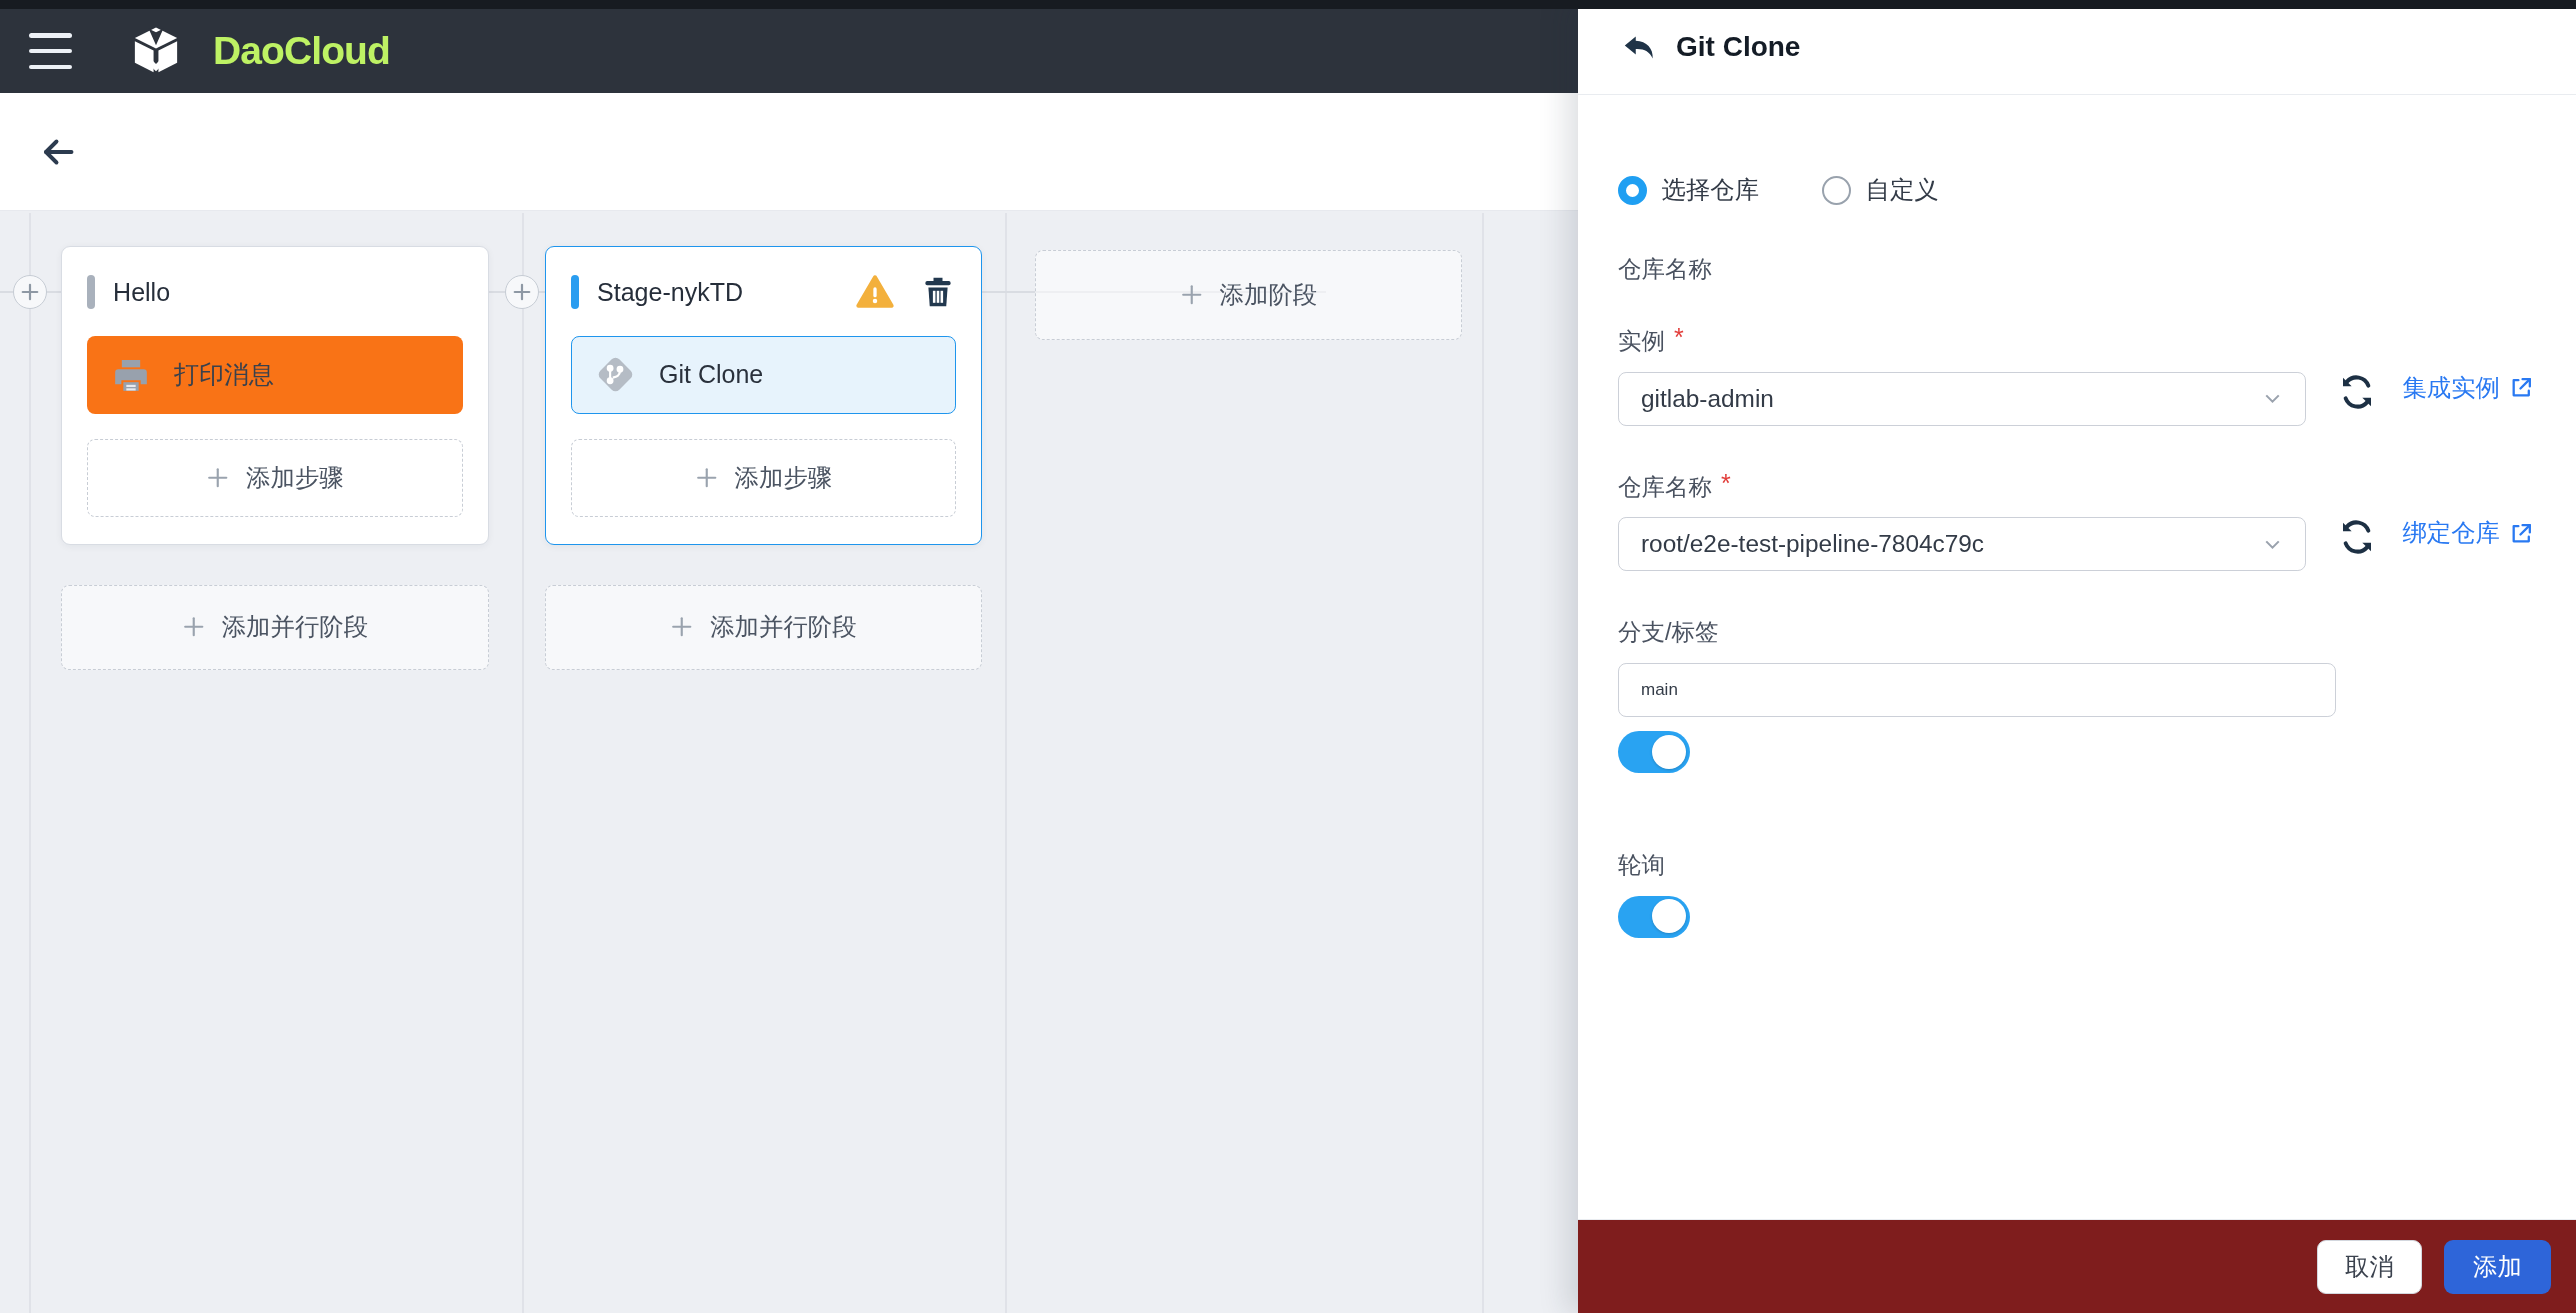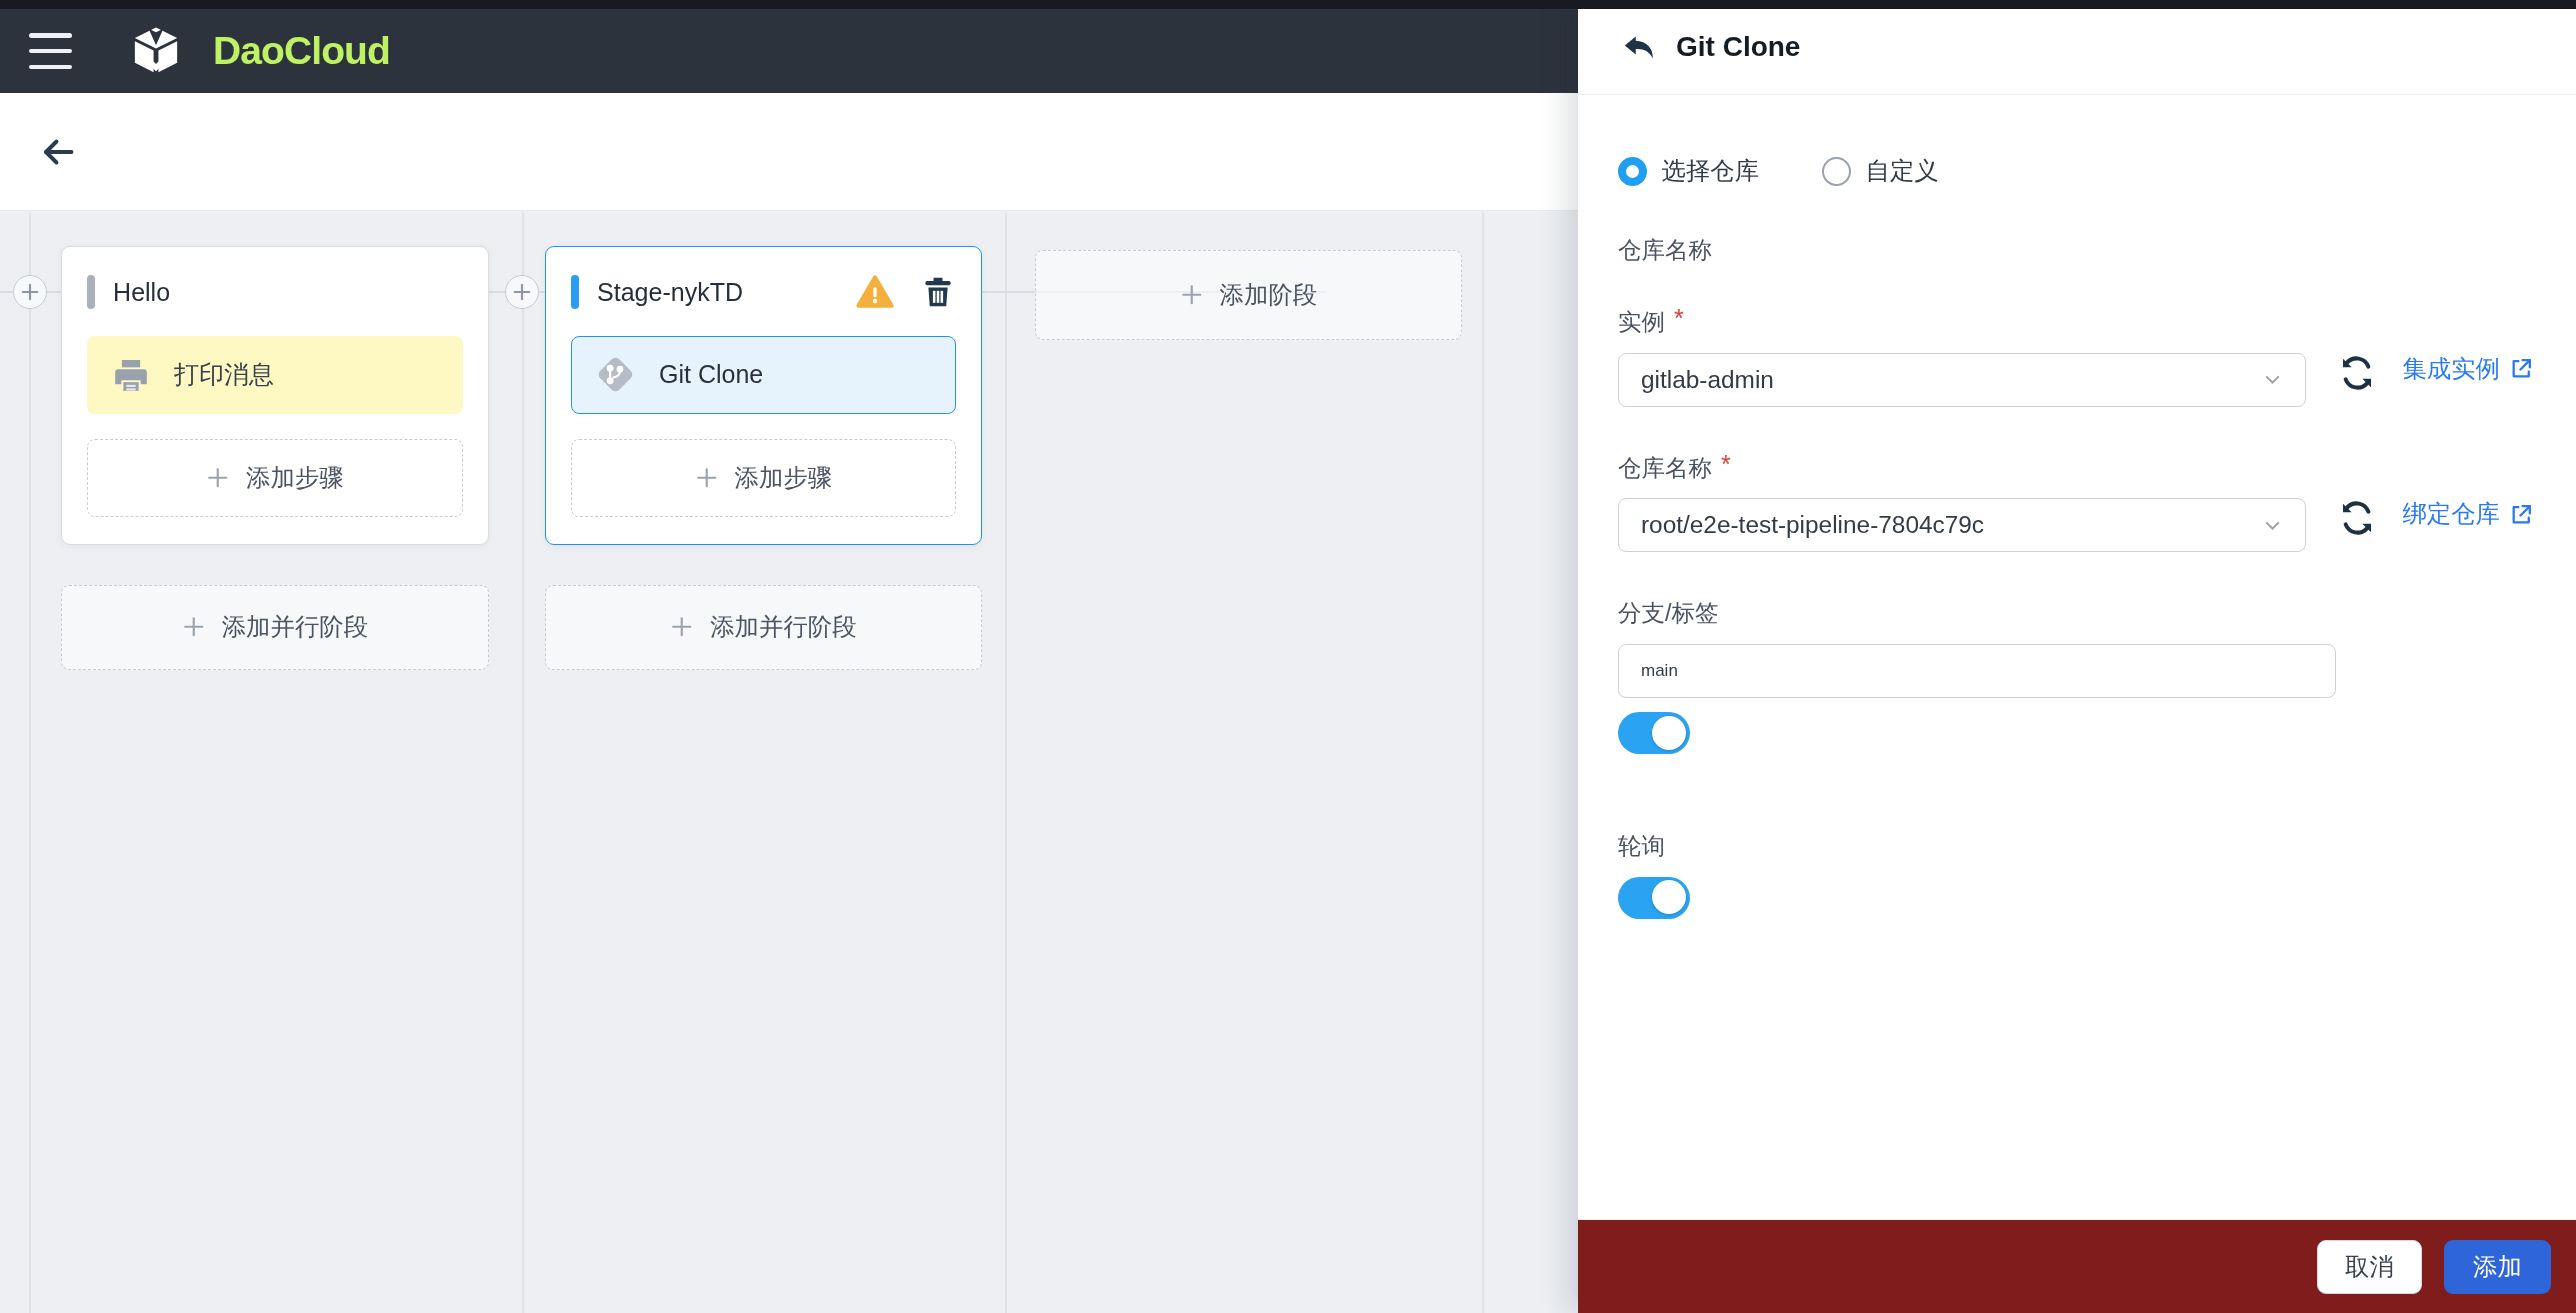--- a/index.html
+++ b/index.html
@@ -33,39 +33,39 @@
   .stage-col { position:absolute; top:33px; z-index:1; }
   .stage-card { background:#ffffff; border:1.8px solid #d8dce3; border-radius:9px;
                 padding:23.5px 25px 27px; box-shadow:0 1.8px 7.2px rgba(25,35,50,.05); }
   .stage-card.selected { border-color:#1e95ed; }
   .stage-head { display:flex; align-items:center; height:43px; }
   .accent { width:8.1px; height:34px; border-radius:4.5px; background:#a9b1bc; flex:none; }
   .stage-card.selected .accent { background:#2a9df0; }
   .stage-name { margin-left:18px; font-size:25px; color:#262e3a; font-weight:500; flex:1; }
   .head-ico { flex:none; display:flex; align-items:center; background:none; border:none; cursor:pointer; }
   .warn { margin-right:25px; }
-  .step-row { margin-top:22px; height:78px; border-radius:8.1px; background:#fef9c3;
+  .step-row { margin-top:22px; height:78px; border-radius:8.1px; background:#f97316;
               display:flex; align-items:center; padding:0 11px 0 22px; font-size:25px; color:#39414d; cursor:pointer; }
   .step-row.selected { background:#e7f3fc; border:1.8px solid #1e95ed; color:#2a313c; }
   .step-ico { width:43px; height:43px; flex:none; margin-right:22px; display:flex; align-items:center; justify-content:center; }
   .dashed-btn { border:1.8px dashed #c8cdd5; border-radius:8.1px; display:flex; align-items:center;
                 justify-content:center; color:#4b5462; font-size:24.4px; cursor:pointer; background:transparent; }
   .add-step { margin-top:25px; height:78px; }
   .parallel { margin-top:40px; height:85px; background:rgba(255,255,255,.55); }
   .add-stage { margin-top:3.6px; height:90px; background:rgba(255,255,255,.55); }
   .plus-svg { margin-right:16.3px; flex:none; }
 
   
   .panel { position:absolute; top:0; right:0; width:998px; height:1313px; background:#ffffff;
            box-shadow:-11px 0 27px rgba(30,42,60,.15); z-index:10; display:flex; flex-direction:column; }
   .panel-head { height:95px; flex:none; border-bottom:1.8px solid #e9ecf0; display:flex; align-items:center; padding-left:42px; }
   .panel-title { margin-left:20px; font-size:28px; font-weight:700; color:#141c26; }
   .panel-body { flex:1; overflow:hidden; padding:40px 42px 0 40px; }
   .f-label { font-size:23.5px; color:#4a5260; }
-  .radio-row { margin-top:20px; display:flex; align-items:center; }
+  .radio-row { margin-top:39px; display:flex; align-items:center; }
   .radio-opt { display:flex; align-items:center; cursor:pointer; }
   .radio-opt + .radio-opt { margin-left:63px; }
   .radio { width:29px; height:29px; border-radius:50%; background:#ffffff; flex:none; }
   .radio.on { border:8.1px solid #1f9ff2; }
   .radio.off { border:2.7px solid #99a2ad; }
   .radio-label { margin-left:14.5px; font-size:24.4px; color:#333b47; }
   .section-label { margin-top:47px; }
   .field-label { margin-top:40px; display:flex; align-items:flex-start; }
   .req { color:#e23d3a; margin-left:9px; font-size:25px; line-height:1; }
   .select-row { margin-top:14.5px; display:flex; align-items:flex-start; }

